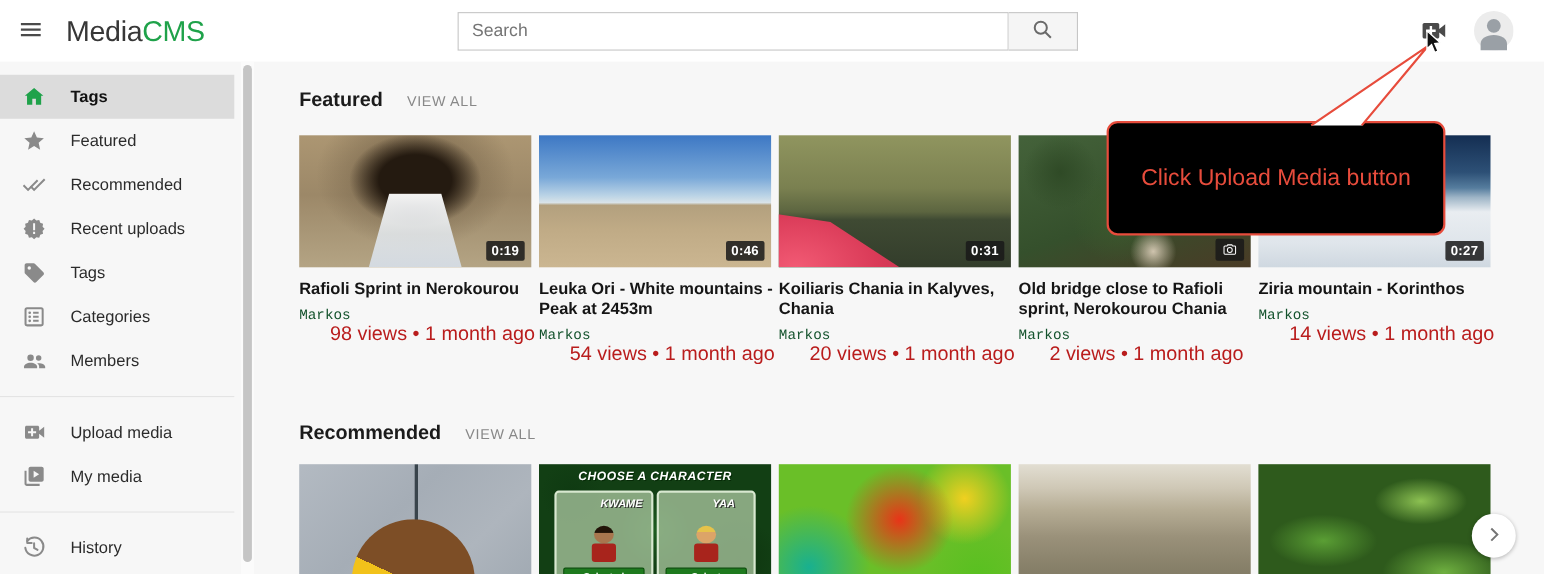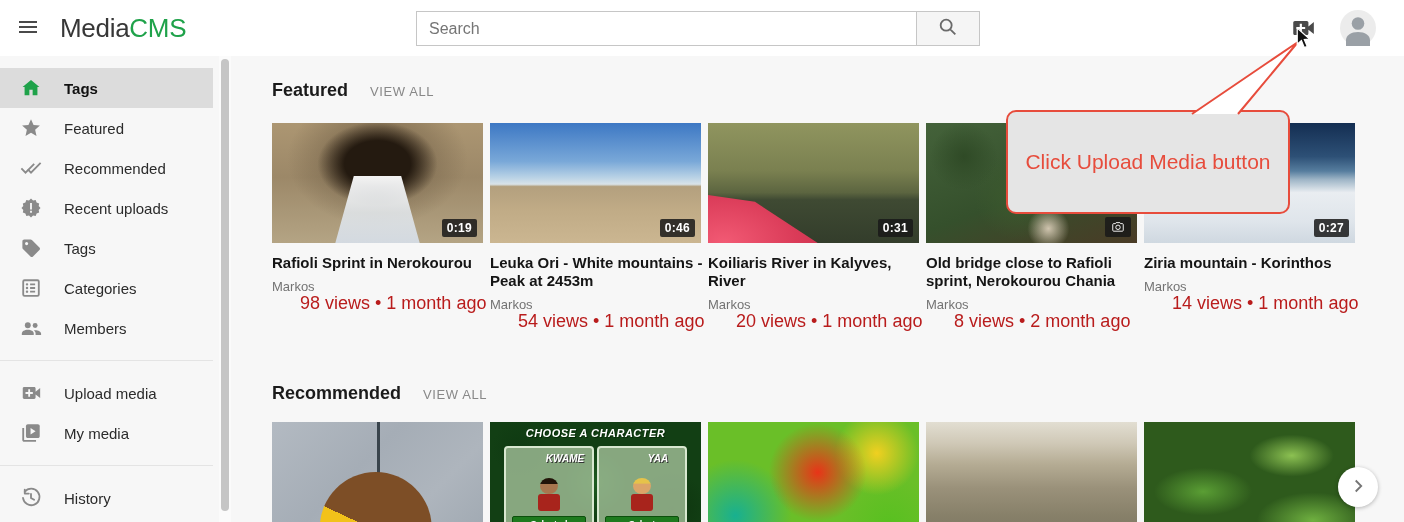--- a/index.html
+++ b/index.html
@@ -35,21 +35,21 @@
   #sec-featured { top:24px; }
   #sec-reco { top:327px; }
   .sec-head { display:flex; align-items:baseline; gap:22px; }
   .sec-head h2 { font-size:18px; line-height:21px; color:#1b1b1b; font-weight:700; }
   .view-all { font-size:13px; color:#888; letter-spacing:.6px; font-weight:400; text-decoration:none; cursor:pointer; }
   .row { display:flex; gap:3px; margin-top:22px; }
   #sec-reco .row { margin-top:18px; }
   .card { width:215px; flex:none; }
   .thumb { position:relative; width:211px; height:120px; overflow:hidden; cursor:pointer; background:#999; }
   .ctitle { display:block; margin-top:11px; font-size:15px; font-weight:700; line-height:18px; color:#151515; text-decoration:none; cursor:pointer; }
-  .cauthor { margin-top:6px; font-size:13px; color:#737373; line-height:17px; cursor:pointer; }
+  .cauthor { margin-top:6px; font-size:13px; color:#14532d; line-height:17px; cursor:pointer;font-family:Liberation Mono, monospace; }
   .cmeta { font-size:18px; color:#b91c1c; line-height:17px;margin-left:28px; }
   .dur { position:absolute; right:6px; bottom:6px; background:rgba(25,25,25,.85); color:#fff; font-size:12px; font-weight:700; padding:2px 5px; border-radius:2px; letter-spacing:.3px; }
   .icobadge { display:flex; padding:3px 6px; }
 
   
   .t-stone-fountain { background:
     radial-gradient(ellipse 60px 42px at 50% 34%, #241a10 0%, #241a10 55%, rgba(36,26,16,0) 100%),
     radial-gradient(ellipse 120px 90px at 50% 30%, #6b5a42 0%, rgba(107,90,66,0) 75%),
     linear-gradient(180deg,#ac9672 0%,#9c8868 45%,#b4a484 100%); }
   .t-stone-fountain::after { content:""; position:absolute; left:30%; top:44%; width:40%; height:56%;
@@ -101,21 +101,21 @@
   .t-green-leaves { background:
     radial-gradient(ellipse 60px 30px at 70% 28%, #8cc152 0%, rgba(140,193,82,0) 70%),
     radial-gradient(ellipse 70px 34px at 28% 58%, #5a9e34 0%, rgba(90,158,52,0) 70%),
     radial-gradient(ellipse 80px 40px at 80% 82%, #6fb040 0%, rgba(111,176,64,0) 70%),
     #2e5a1c; }
 
   
   .next-btn { position:absolute; left:1338px; top:467px; width:40px; height:40px; border-radius:50%; background:#fff; border:0; box-shadow:0 1px 4px rgba(0,0,0,.28); cursor:pointer; display:flex; align-items:center; justify-content:center; z-index:6; }
 
   
-  .callout { position:absolute; left:1006px; top:110px; width:284px; height:104px; background:#e5e5e5; border:2px solid #e74c3c; border-radius:10px; z-index:40; display:flex; align-items:center; justify-content:center; }
+  .callout { position:absolute; left:1006px; top:110px; width:308px; height:104px; background:#000000; border:2px solid #e74c3c; border-radius:10px; z-index:40; display:flex; align-items:center; justify-content:center; }
   .callout span { font-size:21px; color:#e74c3c; }
   .pointer-svg { position:absolute; left:1180px; top:36px; z-index:41; }
   .cursor-svg { position:absolute; left:1296px; top:27px; z-index:42; }
 </style>
 </head>
 <body>
 
 <div class="app">
 
   <header>
@@ -277,38 +277,38 @@
               <span class="dur">0:46</span>
             </div>
             <a class="ctitle">Leuka Ori - White mountains - Peak at 2453m</a>
             <div class="cauthor">Markos</div>
             <div class="cmeta">54 views • 1 month ago</div>
           </div>
           <div class="card">
             <div class="thumb t-river-kayak">
               <span class="dur">0:31</span>
             </div>
-            <a class="ctitle">Koiliaris River in Kalyves, River</a>
+            <a class="ctitle">Koiliaris Chania in Kalyves, Chania</a>
             <div class="cauthor">Markos</div>
             <div class="cmeta">20 views • 1 month ago</div>
           </div>
           <div class="card">
             <div class="thumb t-bridge-foliage">
               <span class="dur icobadge">
                 <svg viewBox="0 0 24 24" width="14" height="14">
                   <g fill="none" stroke="#fff" stroke-width="1.6">
                     <path d="M8.8 4.5L7.6 6.2H4.5c-.8 0-1.5.7-1.5 1.5v10c0 .8.7 1.5 1.5 1.5h15c.8 0 1.5-.7 1.5-1.5v-10c0-.8-.7-1.5-1.5-1.5h-3.1l-1.2-1.7z"></path>
                     <circle cx="12" cy="12.5" r="3.8"></circle>
                   </g>
                 </svg>
               </span>
             </div>
             <a class="ctitle">Old bridge close to Rafioli sprint, Nerokourou Chania</a>
             <div class="cauthor">Markos</div>
-            <div class="cmeta">8 views • 2 month ago</div>
+            <div class="cmeta">2 views • 1 month ago</div>
           </div>
           <div class="card">
             <div class="thumb t-snowy-mountain">
               <span class="dur">0:27</span>
             </div>
             <a class="ctitle">Ziria mountain - Korinthos</a>
             <div class="cauthor">Markos</div>
             <div class="cmeta">14 views • 1 month ago</div>
           </div>
         </div>

